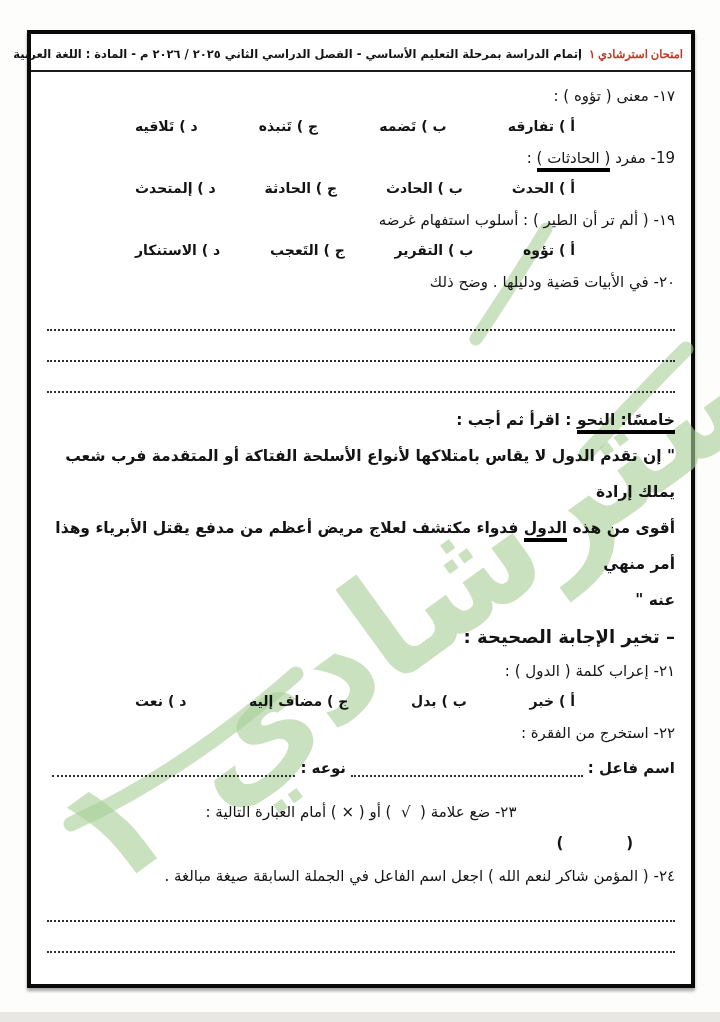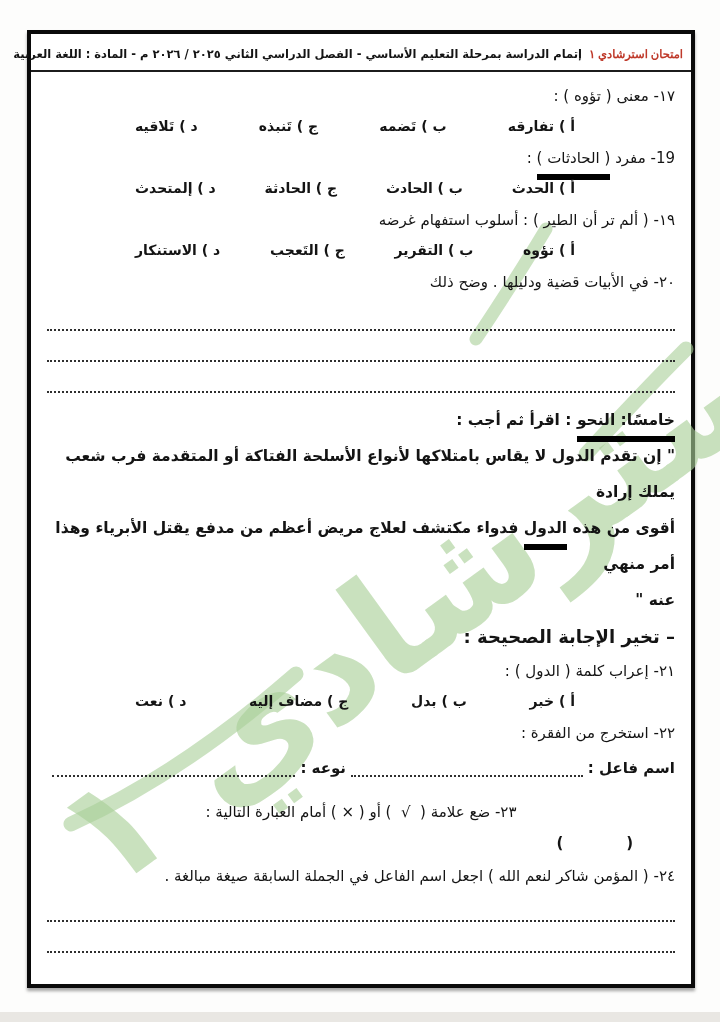--- a/index.html
+++ b/index.html
@@ -43,21 +43,21 @@
   }
   .page-header .red{color:var(--red);font-family:Liberation Serif, serif;}
   
   .content{position:relative; z-index:2; padding:0 16px;}
   .q-title{font-weight:normal; font-size:15px; margin-top:15px;}
   .options{
     display:flex; justify-content:space-between;
     padding:0 100px 0 88px; margin-top:13px;
     font-size:14px; font-weight:bold;
   }
-  .u{border-bottom:6px solid #000000; padding-bottom:7px;}
+  .u{border-bottom:4px solid #000000; padding-bottom:1px;}
   .dotgroup{margin-top:27px;}
   .dotline{height:13px; border-bottom:2.5px dotted #2f2f2f; margin-bottom:18px;}
   .section-heading{margin-top:13px; font-weight:bold; font-size:15.5px;}
   .passage{margin-top:9px; font-weight:bold; font-size:15.5px; line-height:36px;}
   .passage .l3{text-align:right;}
   .choose{font-weight:bold; font-size:18px; margin-top:8px;}
   .blank-row{
     display:flex; align-items:flex-end; margin-top:17px;
     font-weight:bold; font-size:15px;
   }

